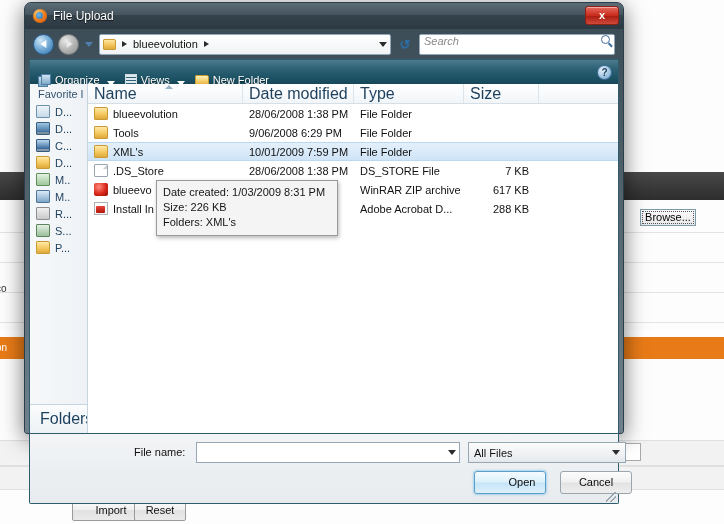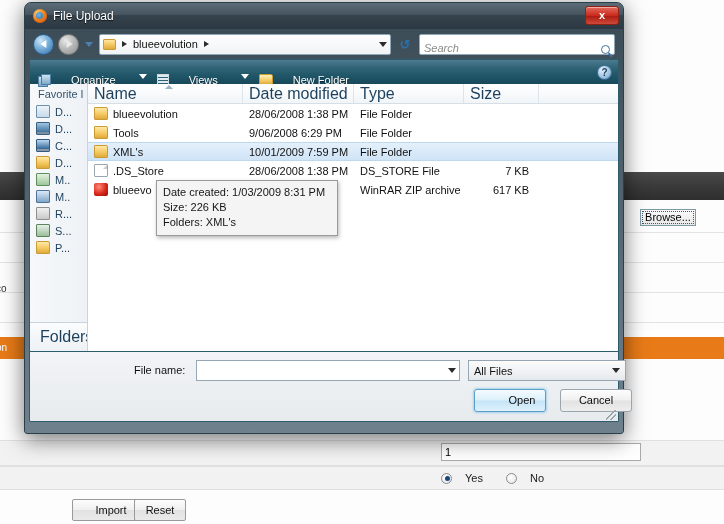--- a/index.html
+++ b/index.html
@@ -237,21 +237,21 @@
     width: 20px; height: 21px;
     display: flex; align-items: center; justify-content: center;
     color: #2b6ea8; font-size: 13px; font-weight: bold;
     cursor: pointer; flex: 0 0 auto;
   }
   #searchbox {
     width: 196px; height: 21px;
     background: #ffffff;
     border: 1px solid #90a8b8;
     border-radius: 2px;
-    display: flex; align-items: flex-end;
+    display: flex; align-items: flex-start;
     padding: 0 4px;
     flex: 0 0 auto;
     cursor: text;
   }
   #search-placeholder {
     font-style: italic; color: #8a8a8a; font-size: 11px;
     flex: 1 1 auto;
   }
   .magnifier {
     width: 9px; height: 9px; border: 1.6px solid #3f6f9e;
@@ -270,21 +270,21 @@
     margin: 0 4px;
     background: linear-gradient(to bottom, #4c7b8e 0%, #2f6275 35%, #1e5466 70%, #17485a 100%);
     border: 1px solid #2d5c6d;
     border-bottom: none;
     display: flex; align-items: center;
     padding: 0 6px;
     gap: 6px;
     color: #fff;
   }
   .tb-item {
-    display: flex; align-items: flex-start; gap: 20px;
+    display: flex; align-items: flex-end; gap: 4px;
     font-size: 11px; color: #ffffff;
     cursor: pointer;
     padding: 0 2px;
     text-shadow: 0 1px 1px rgba(0,0,0,0.5);
     margin-top: 16px;
   }
   .tb-caret {
     width: 0; height: 0;
     border-left: 4px solid transparent;
     border-right: 4px solid transparent;
@@ -320,21 +320,21 @@
     background: radial-gradient(circle at 35% 30%, #e9f3fb, #9cc2de 60%, #5d91bb 100%);
     border: 1px solid #3f6f9e;
     color: #163d5e; font-size: 10px; font-weight: bold;
     text-align: center; line-height: 13px;
     cursor: pointer;
   }
 
   
   #explorer-body {
     margin: 0 4px;
-    height: 268px;
+    height: 350px;
     background: #ffffff;
     border: 1px solid #2d5c6d;
     border-top: none;
     display: flex;
     overflow: hidden;
   }
   #nav-pane {
     width: 58px;
     background: linear-gradient(to right, #f6f8fa, #eef2f6);
     border-right: 1px solid #c8d4dd;
@@ -769,20 +769,29 @@
         <div class="file-row">
           <div class="cell cell-name">
             <span class="fi fi-rar"></span>
             <span>blueevo</span>
           </div>
           <div class="cell cell-date">M</div>
           <div class="cell cell-type">WinRAR ZIP archive</div>
           <div class="cell cell-size">617 KB</div>
         </div>
 
+        <div class="file-row">
+          <div class="cell cell-name">
+            <span class="fi fi-pdf"></span>
+            <span>Install In</span>
+          </div>
+          <div class="cell cell-date">PM</div>
+          <div class="cell cell-type">Adobe Acrobat D...</div>
+          <div class="cell cell-size">288 KB</div>
+        </div>
 
       </div>
 
       <div id="tooltip">
         <div>Date created: 1/03/2009 8:31 PM</div>
         <div>Size: 226 KB</div>
         <div>Folders: XML's</div>
       </div>
 
     </div>

